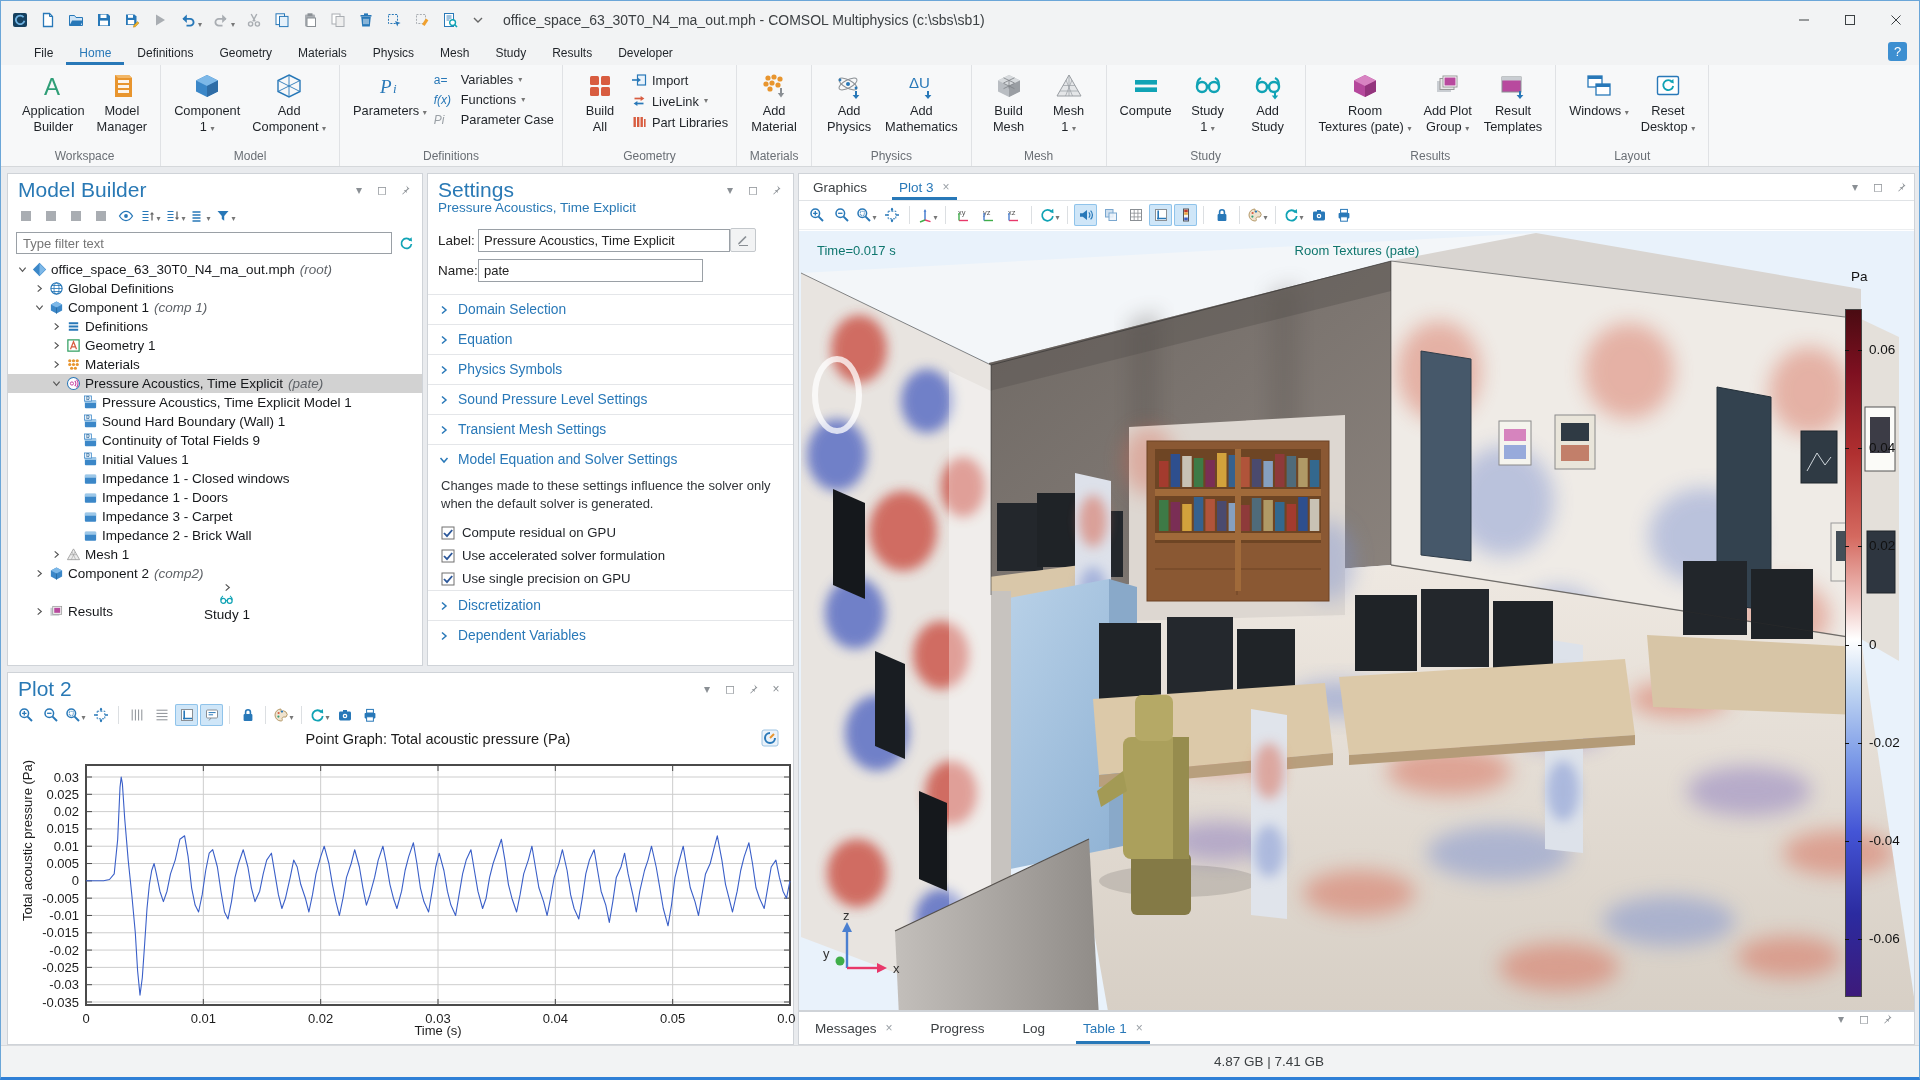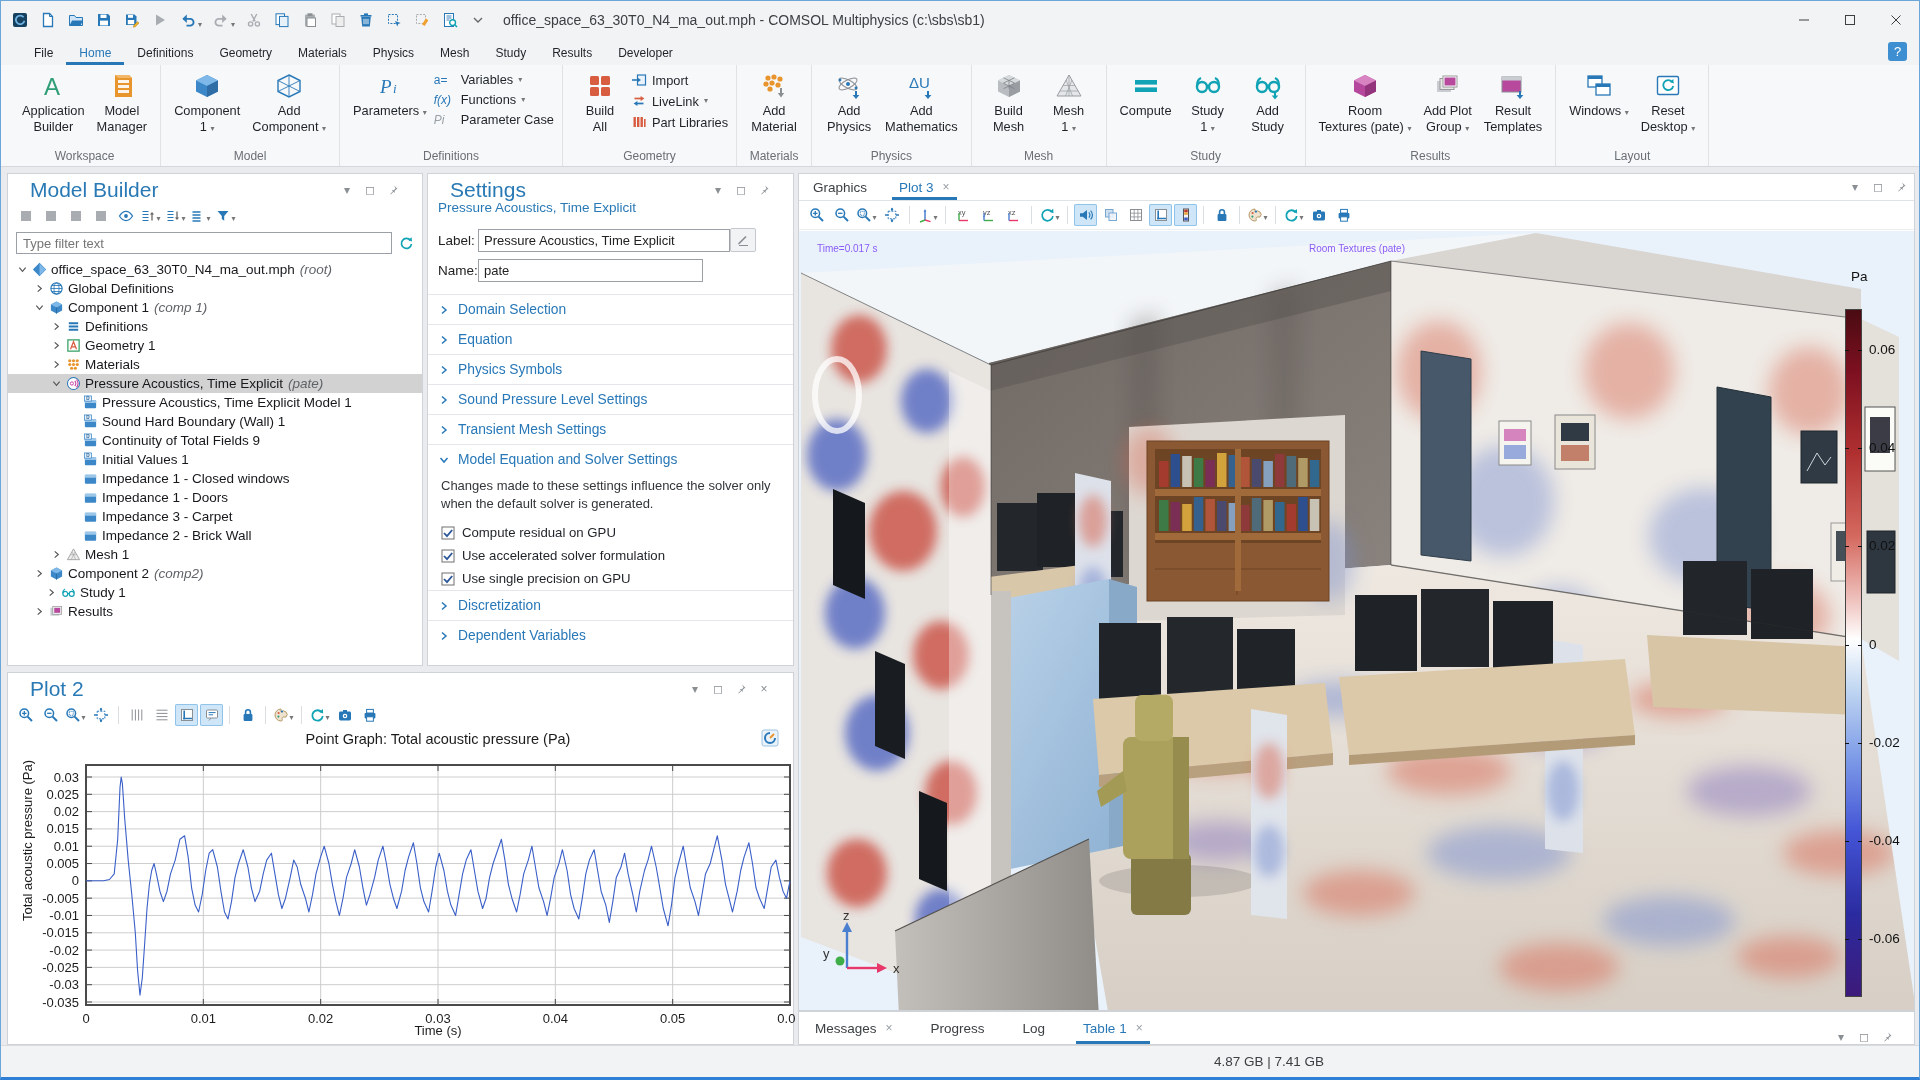--- a/index.html
+++ b/index.html
@@ -29,21 +29,21 @@
   .rlarge .ric{height:31px;display:flex;align-items:center;margin-bottom:2px}
   .rstack{display:flex;flex-direction:column;gap:5px;padding-top:4px}
   .rrow{display:flex;align-items:center;gap:5px;font-size:12.8px;color:#1f2328;white-space:nowrap}
   .txticon{font-size:12px;color:#2878b8;font-style:italic;min-width:22px}
   
   .panel{position:absolute;background:#fff;border:1px solid #cfd3d8}
   .mbp{left:6px;top:172px;width:416px;height:493px}
   .stp{left:426px;top:172px;width:367px;height:493px;overflow:hidden}
   .p2p{left:6px;top:671px;width:787px;height:373px}
   .gfx{left:797px;top:172px;width:1117px;height:838px}
-  .phead{display:flex;align-items:center;padding:4px 22px 0}
+  .phead{display:flex;align-items:center;padding:4px 10px 0}
   .ptitle{font-size:21px;color:#2979b5}
   .pctrl{margin-left:auto;display:flex;gap:9px;color:#8a8f94;align-items:center;font-size:12px}
   .pc{display:flex;align-items:center;justify-content:center;width:14px;height:14px}
   .toolrow{display:flex;align-items:center;gap:2px;padding:3px 6px}
   .ti{width:23px;height:22px;display:flex;align-items:center;justify-content:center;border-radius:2px;position:relative}
   .ti.active{background:#cfe6f8;box-shadow:inset 0 0 0 1px #8fc3ea}
   .ti .crt{position:relative;top:3px}
   .tsep{width:1px;height:18px;background:#dcdfe2;margin:0 4px}
   .filter-row{display:flex;align-items:center;gap:6px;padding:2px 8px 4px}
   .filter-input{flex:1;height:22px;border:1px solid #9aa0a6;font-size:13px;padding:0 6px;color:#333;font-family:"Liberation Sans",sans-serif}
@@ -68,26 +68,26 @@
   .chart-title{position:absolute;left:430px;top:58px;transform:translateX(-50%);font-size:14.5px;color:#1c1c1c;white-space:nowrap}
   .ylab{position:absolute;left:-96px;top:160px;width:230px;transform:rotate(-90deg);font-size:13px;color:#1c1c1c;text-align:center}
   .plot-logo{position:absolute;right:14px;top:56px;width:18px;height:18px}
   
   .gtabs{display:flex;align-items:center;height:27px;border-bottom:1px solid #e0e3e6;padding-left:12px;gap:28px;background:#fff}
   .gtab{font-size:13.5px;color:#3c4043;display:flex;gap:9px;align-items:center;height:100%;padding:0 2px;position:relative}
   .gtab.active{color:#2878b8}
   .gtab.active::after{content:'';position:absolute;left:-5px;right:-5px;bottom:0;height:3px;background:#2878b8}
   .tabx{color:#9aa0a6;font-size:12px}
   .gcanvas{position:absolute;top:57px;left:0;right:0;bottom:0;background:#e9f2fb;overflow:hidden}
-  .gover{position:absolute;font-size:10px;color:#8b5cf6;white-space:nowrap}
+  .gover{position:absolute;font-size:13px;color:#0f766e;white-space:nowrap}
   .cbar{position:absolute;border:1px solid #444}
   .cblab{position:absolute;font-size:13.5px;color:#111;white-space:nowrap}
   .cbtick{position:absolute;width:4px;height:1px;background:#111}
   
-  .btabs{position:absolute;left:797px;top:1010px;width:1117px;height:34px;background:#fff;border:1px solid #cfd3d8;display:flex;align-items:flex-end;padding:0 14px;gap:34px}
+  .btabs{position:absolute;left:797px;top:1010px;width:1117px;height:34px;background:#fff;border:1px solid #cfd3d8;display:flex;align-items:flex-start;padding:0 14px;gap:34px}
   .status{position:absolute;left:0;top:1044px;right:0;height:33px;background:#f2f3f4;border-top:1px solid #d8dadd}
   .status span{position:absolute;left:1268px;top:8px;transform:translateX(-50%);font-size:13.5px;color:#3c4043}
 </style>
 </head>
 <body>
 
 <div class="app">
 
   <div class="titlebar">
     <div class="tb-icons" id="tb-icons">
@@ -943,21 +943,21 @@
           <span class="tic">
             <svg width="15" height="15" viewBox="0 0 16 16" fill="none" xmlns="http://www.w3.org/2000/svg">
               <polygon points="8,1.5 14,4.7 14,11.3 8,14.5 2,11.3 2,4.7" fill="#3b87c8"></polygon>
               <polygon points="8,1.5 14,4.7 8,8 2,4.7" fill="#7db8e8"></polygon>
               <path d="M8 8v6.5" stroke="#2a6da3"></path>
             </svg>
           </span>
           <span>Component 2</span>
           <span class="tsuf">(comp2)</span>
         </div>
-        <div class="trow" style="padding-left: 37px;">
+        <div class="trow" style="padding-left: 24px; flex-direction: column;">
           <span class="tch">
             <svg width="9" height="9" viewBox="0 0 10 10">
               <path d="M3 1.5l4 3.5-4 3.5" stroke="#555" fill="none" stroke-width="1.3"></path>
             </svg>
           </span>
           <span class="tic">
             <svg width="15" height="15" viewBox="0 0 16 16" fill="none" xmlns="http://www.w3.org/2000/svg">
               <circle cx="4.6" cy="9.5" r="2.6" stroke="#10a3b5" stroke-width="1.3"></circle>
               <circle cx="11.4" cy="9.5" r="2.6" stroke="#10a3b5" stroke-width="1.3"></circle>
               <path d="M7.2 9.3a1.6 1 0 0 1 1.6 0M2 8.7c0-2.2 1-3.6 2.2-4.5M14 8.7c0-2.2-1-3.6-2.2-4.5" stroke="#10a3b5" stroke-width="1.1"></path>

